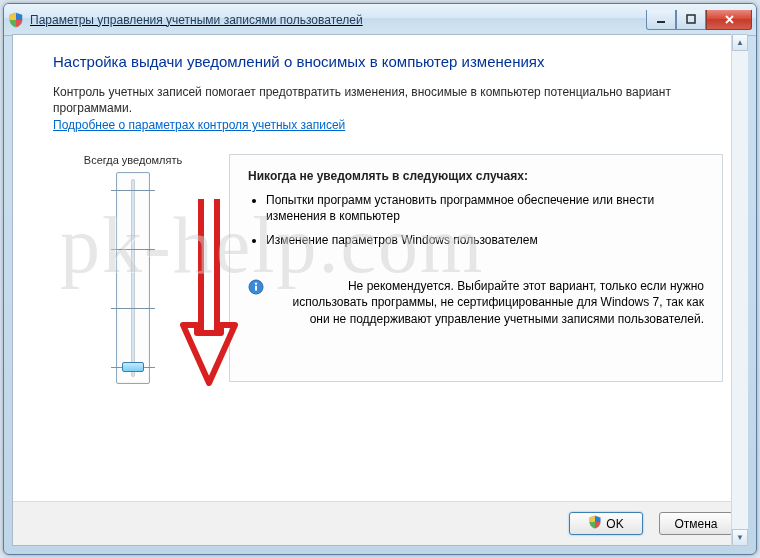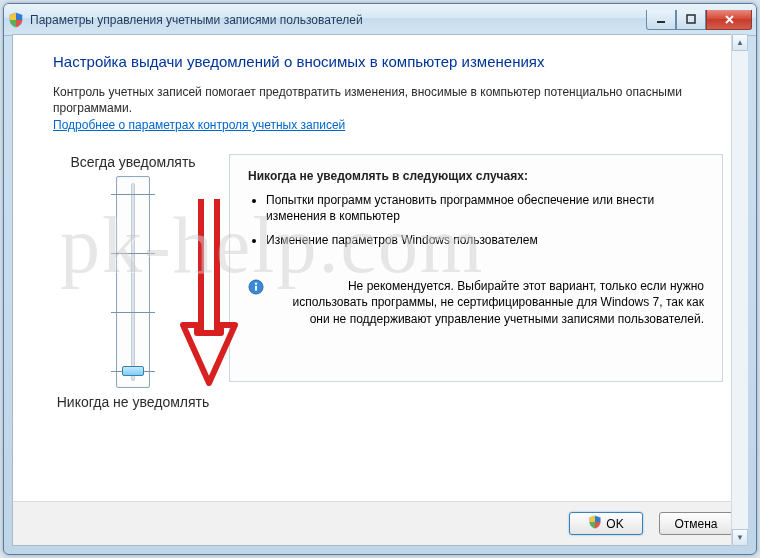--- a/index.html
+++ b/index.html
@@ -22,20 +22,21 @@
     box-shadow: 0 0 4px rgba(0,0,0,0.3);
   }
   .titlebar {
     height: 32px;
     display: flex;
     align-items: center;
     padding: 0 4px;
     background: linear-gradient(to bottom, #eaf3fb 0%, #d7e8f5 45%, #c6dcee 46%, #d3e5f2 100%);
     border-bottom: 1px solid #9fb9d2;
     border-radius: 5px 5px 0 0;
+    text-decoration: underline;
   }
   .title-icon {
     width: 16px; height: 16px;
     margin-right: 6px;
     flex-shrink: 0;
   }
   .title-text {
     flex: 1;
     color: #1f3a5a;
     font-size: 12px;
@@ -98,21 +99,21 @@
     display: flex;
     align-items: flex-start;
   }
   .slider-column {
     width: 160px;
     display: flex;
     flex-direction: column;
     align-items: center;
   }
   .slider-label-top, .slider-label-bottom {
-    font-size: 14px;
+    font-size: 11px;
     color: #2b2b2b;
     white-space: nowrap;
   }
   .slider-label-top { margin-bottom: 6px; }
   .slider-label-bottom { margin-top: 6px; }
   .slider-track-box {
     width: 34px;
     height: 212px;
     border: 1px solid #8fa8c0;
     border-radius: 2px;
@@ -272,36 +273,35 @@
           </svg>
       </div>
     </div>
   </div>
 
   <div class="client-area">
     <div class="content">
 
       <h1 class="page-title">Настройка выдачи уведомлений о вносимых в компьютер изменениях</h1>
 
-      <div class="intro">Контроль учетных записей помогает предотвратить изменения, вносимые в компьютер потенциально опасными программами.</div>
+      <div class="intro">Контроль учетных записей помогает предотвратить изменения, вносимые в компьютер потенциально вариант программами.</div>
       <a class="help-link">Подробнее о параметрах контроля учетных записей</a>
 
       <div class="slider-area">
 
         <div class="slider-column">
           <div class="slider-label-top">Всегда уведомлять</div>
           <div class="slider-track-box">
             <div class="slider-groove"></div>
             <div class="tick" style="top:8%"></div>
             <div class="tick" style="top:36%"></div>
             <div class="tick" style="top:64%"></div>
             <div class="tick" style="top:92%"></div>
             <div class="slider-thumb" style="top:92%"></div>
           </div>
-          <div class="slider-label-bottom">Никогда не уведомлять</div>
         </div>
 
         <div class="desc-box">
           <div class="desc-heading">Никогда не уведомлять в следующих случаях:</div>
           <ul class="bullets">
             <li>Попытки программ установить программное обеспечение или внести изменения в компьютер</li>
             <li>Изменение параметров Windows пользователем</li>
           </ul>
           <div class="recommend-row">
             <span class="info-icon">

